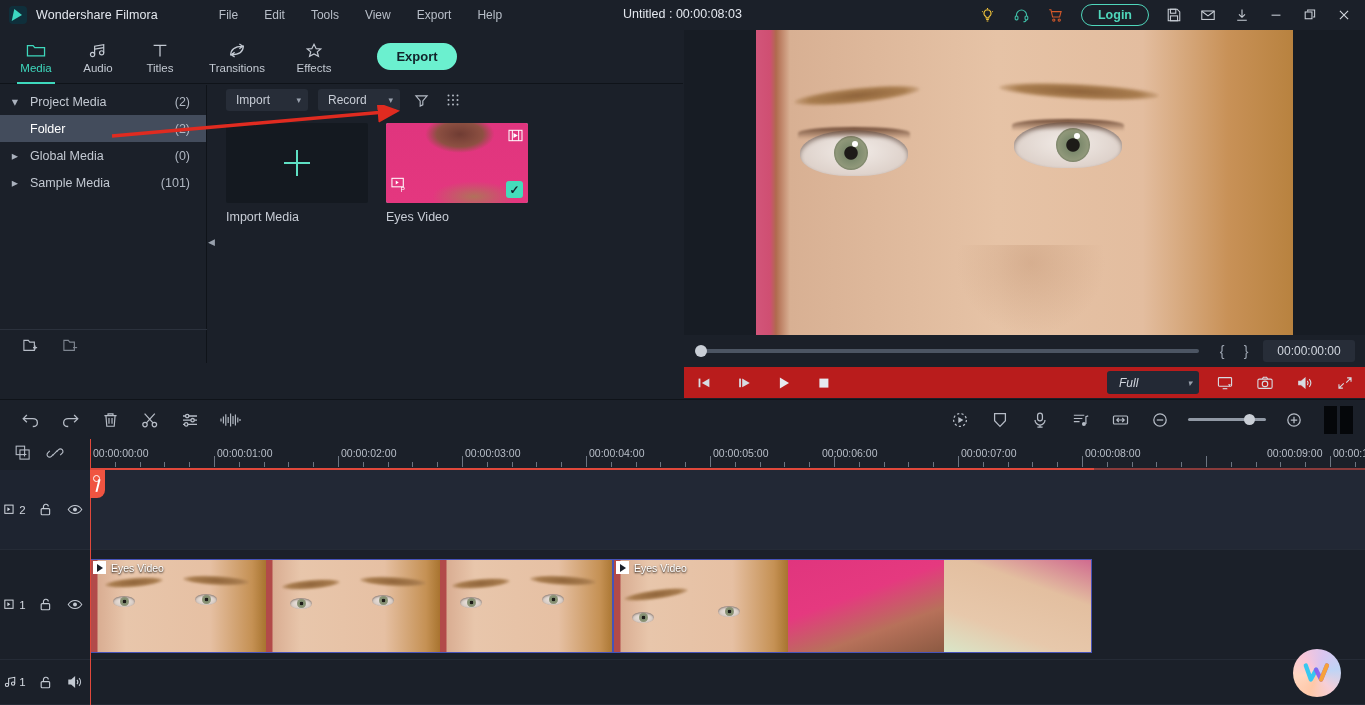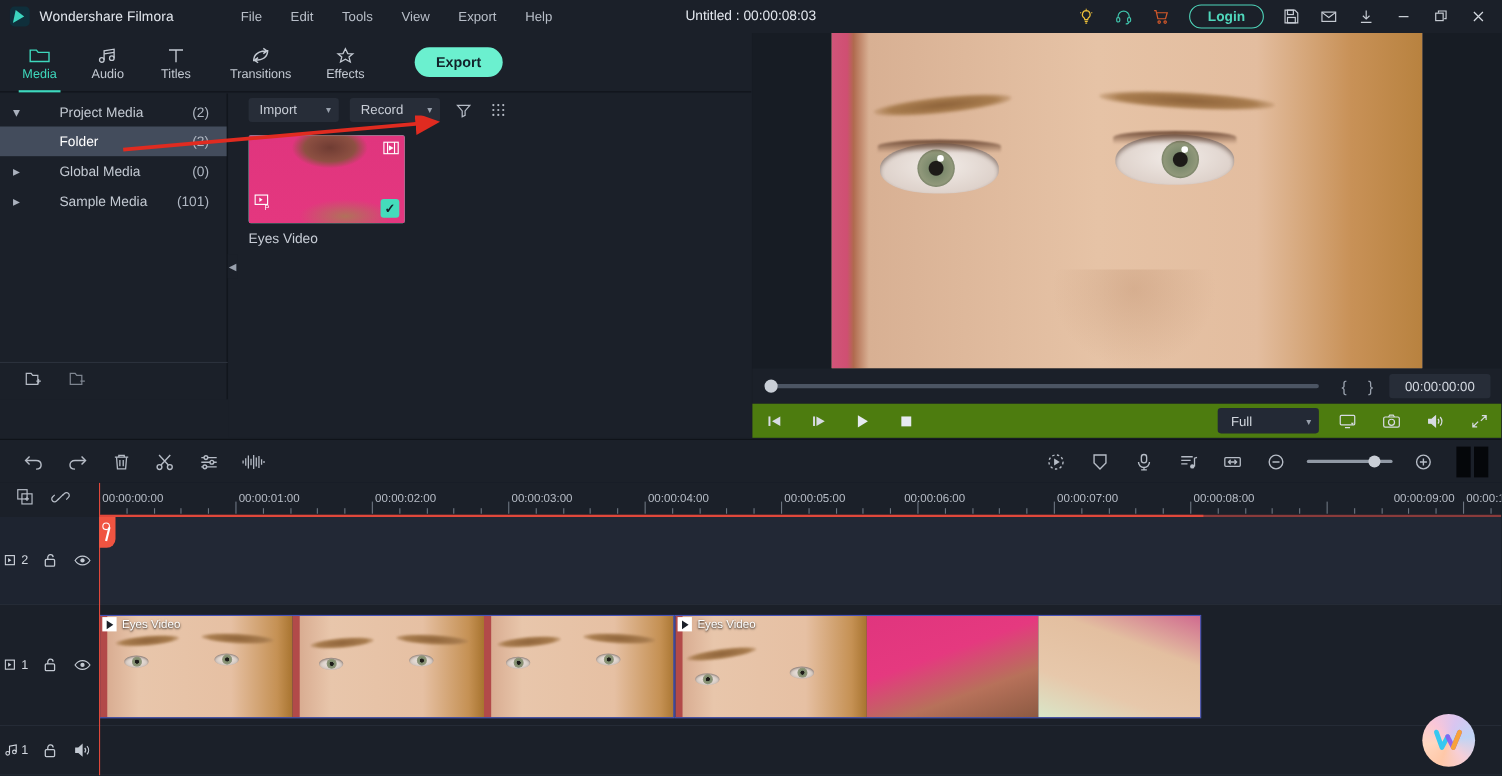--- a/index.html
+++ b/index.html
@@ -88,21 +88,21 @@
     position: absolute; top: 85px; left: 0; width: 207px; height: 278px;
     background: #1b2029; border-right: 1px solid #0f1319;
     padding-top: 3px;
   }
   .tree-row {
     height: 27px; display: flex; align-items: center; font-size: 12.5px;
     color: #c3c9d2; padding-right: 16px; position: relative;
   }
   .tree-row.sel { background: #434c5c; color: #fff; }
   .tw { width: 30px; display: flex; justify-content: center; color: #aab1bd; }
-  .tree-label { flex: 1; margin-left: 24px; }
+  .tree-label { flex: 1; }
   .tree-count { color: #b0b7c2; font-size: 12.5px; }
   .libtree-foot {
     position: absolute; left: 0; bottom: 0; width: 207px; height: 34px;
     border-top: 1px solid #2b313c; display: flex; align-items: center;
     gap: 22px; padding-left: 22px; color: #b6bcc6;
   }
   .collapse-handle {
     position: absolute; left: 207px; top: 231px; width: 9px; height: 22px;
     background: #1b2029; display: flex; align-items: center;
     justify-content: center; color: #98a0ac; font-size: 9px; z-index: 4;
@@ -253,21 +253,21 @@
     background: #c9ced6; border-radius: 50%;
   }
   .brace { color: #9aa2ae; font-size: 14px; width: 14px; text-align: center; }
   .tc-box {
     background: #272d38; border-radius: 3px; height: 22px; min-width: 92px;
     display: flex; align-items: center; justify-content: center;
     font-size: 12px; color: #d2d7df;
   }
   .pv-ctrls {
     position: absolute; top: 337px; left: 0; width: 681px; height: 31px;
-    display: flex; align-items: center; background: #4d7c0f;
+    display: flex; align-items: center; background: #b91c1c; font-style: italic;
   }
   .pc { width: 40px; display: flex; align-items: center; justify-content: center; color: #d7dbe2; }
   .pc-spacer { flex: 1; }
   .qual-sel {
     width: 92px; height: 23px; background: #232935; border-radius: 3px;
     display: flex; align-items: center; justify-content: space-between;
     padding: 0 7px 0 12px; font-size: 12px; color: #d2d7df; margin-right: 6px;
   }
   .qual-sel .cv { color: #98a0ac; font-size: 9px; }
 
@@ -607,20 +607,26 @@
             <circle cx="11.5" cy="7" r="1"></circle>
           <circle cx="2.5" cy="11.5" r="1"></circle>
             <circle cx="7" cy="11.5" r="1"></circle>
             <circle cx="11.5" cy="11.5" r="1"></circle>
         </svg>
       </span>
     </div>
 
     <div class="grid">
 
+      <div class="cell">
+        <div class="thumb dashed-add">
+          <div class="plus"></div>
+        </div>
+        <div class="cell-label">Import Media</div>
+      </div>
 
       <div class="cell">
         <div class="thumb selected">
           <div class="art-eyes-pink"></div>
           <span class="badge-film">
             <svg width="15" height="13" viewBox="0 0 16 14" fill="none" stroke="#fff" stroke-width="1.1">
               <rect x="1" y="1.4" width="14" height="11.2"></rect>
                 <path d="M4.6 1.4v11.2M11.4 1.4v11.2"></path>
               <path d="M6.4 5.3 9.4 7l-3 1.7z" fill="#fff"></path>
             </svg>

